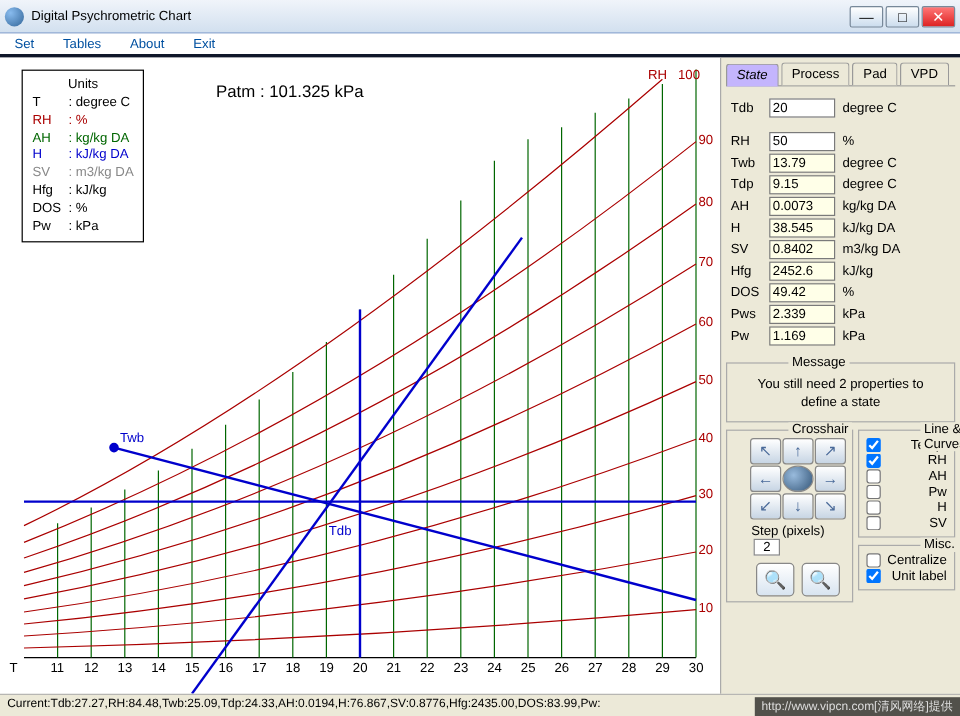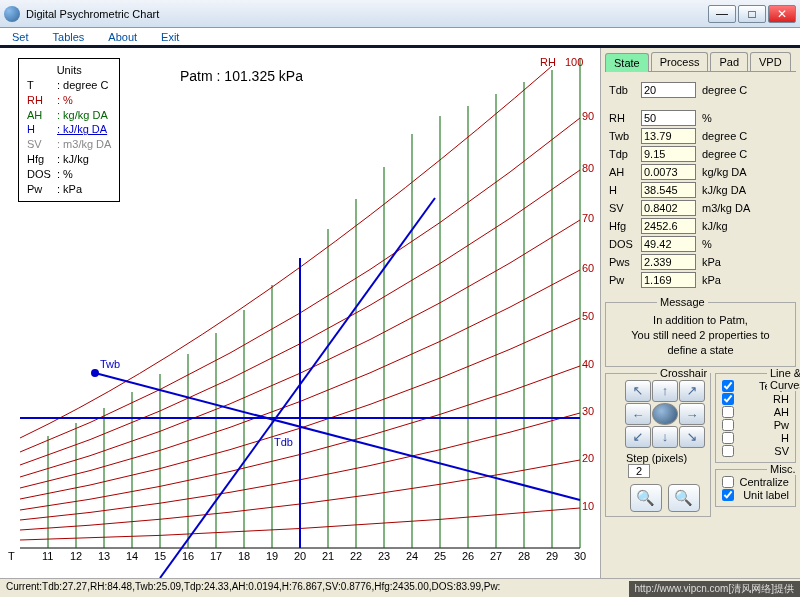--- a/index.html
+++ b/index.html
@@ -27,21 +27,21 @@
 .unitsbox .hdr { text-align: center; }
 .unitsbox div span:first-child { display: inline-block; width: 30px; }
 
 .patm { position: absolute; left: 180px; top: 20px; font-size: 14px; color: #000; }
 
 svg.chart { position: absolute; left: 0; top: 0; width: 600px; height: 530px; }
 
 
 .tabs { display: flex; border-bottom: 1px solid #999; }
 .tab { padding: 3px 8px; border: 1px solid #999; border-bottom: none; background: #ece9d8; margin-right: 2px; border-radius: 3px 3px 0 0; }
-.tab.active { background: #86efac; position: relative; top: 1px; }
+.tab.active { background: #c4b5fd; position: relative; top: 1px; font-style: italic; }
 
 .proprows { padding: 6px 4px; }
 .proprow { display: flex; align-items: center; margin-bottom: 2px; }
 .proprow .lbl { width: 32px; }
 .proprow input { width: 55px; height: 16px; border: 1px solid #7a7a7a; padding: 0 2px; background: #fff; }
 .proprow input.ro { background: #ffffe8; }
 .proprow .unit { margin-left: 6px; }
 
 .group { border: 1px solid #aaa; padding: 6px 6px 4px; position: relative; margin-top: 2px; }
 .group .legend { position: absolute; top: -7px; left: 6px; background: #ece9d8; padding: 0 3px; margin-left: 45px; }
@@ -174,21 +174,21 @@
         <text x="274" y="398">Tdb</text>
       </g>
     </svg>
 
     <div class="unitsbox">
       <div class="hdr">Units</div>
       <div id="unit-rows">
           <div style="color: rgb(0, 0, 0);"><span>T</span><span>: degree C</span></div>
           <div style="color: rgb(170, 0, 0);"><span>RH</span><span>: %</span></div>
           <div style="color: rgb(0, 102, 0);"><span>AH</span><span>: kg/kg DA</span></div>
-          <div style="color: rgb(0, 0, 204); text-decoration: underline;"><span>H</span><span>: kJ/kg DA</span></div>
+          <div style="color: rgb(0, 0, 204);"><span>H</span><span>: kJ/kg DA</span></div>
           <div style="color: rgb(136, 136, 136);"><span>SV</span><span>: m3/kg DA</span></div>
           <div style="color: rgb(0, 0, 0);"><span>Hfg</span><span>: kJ/kg</span></div>
           <div style="color: rgb(0, 0, 0);"><span>DOS</span><span>: %</span></div>
           <div style="color: rgb(0, 0, 0);"><span>Pw</span><span>: kPa</span></div>
         </div>
     </div>
     <div class="patm">Patm : 101.325 kPa</div>
   </div>
 
   <div class="sidepane">
@@ -253,21 +253,20 @@
         <div class="proprow">
           <span class="lbl">Pw</span>
           <input class="ro" value="1.169" style="">
           <span class="unit">kPa</span>
         </div>
       </div>
 
     <div class="group">
       <span class="legend">Message</span>
       <div class="msg">
-        <div>In addition to Patm,</div>
         <div>You still need 2 properties to</div>
         <div>define a state</div>
       </div>
     </div>
 
     <div class="row2">
       <div class="group crosshair">
         <span class="legend">Crosshair</span>
         <div class="arrowgrid">
           <div class="arrowbtn">↖</div>

